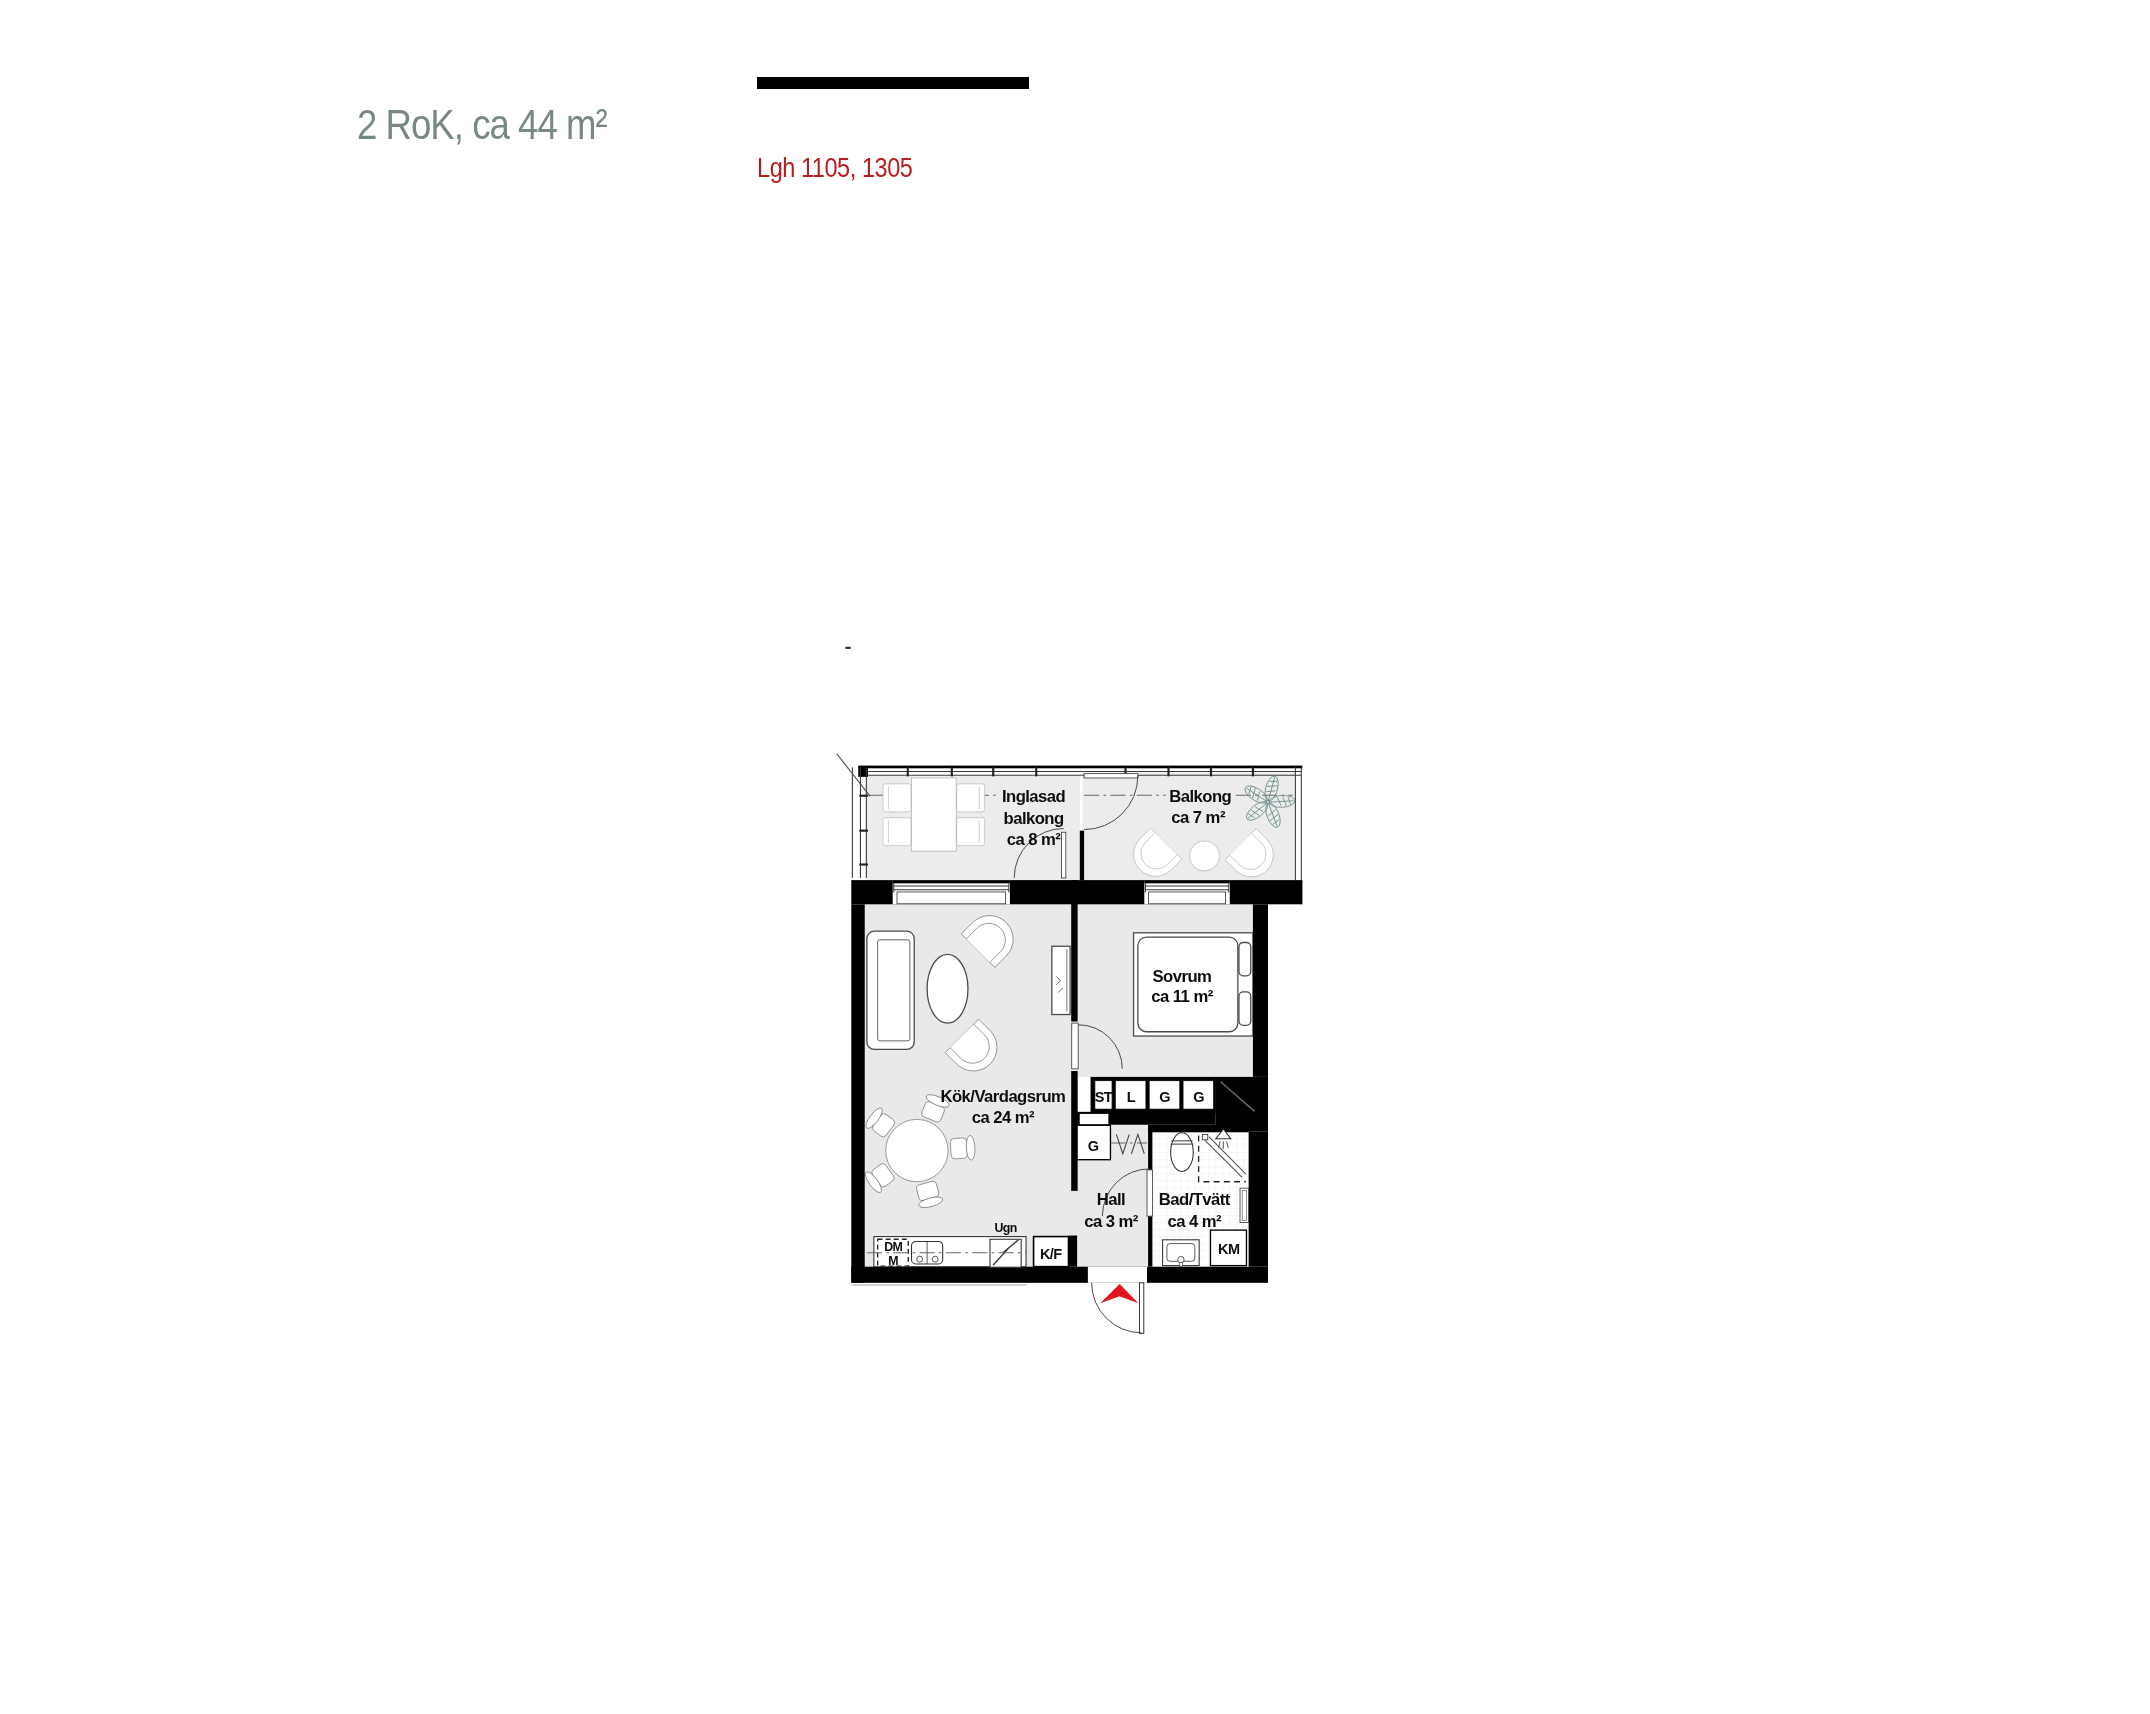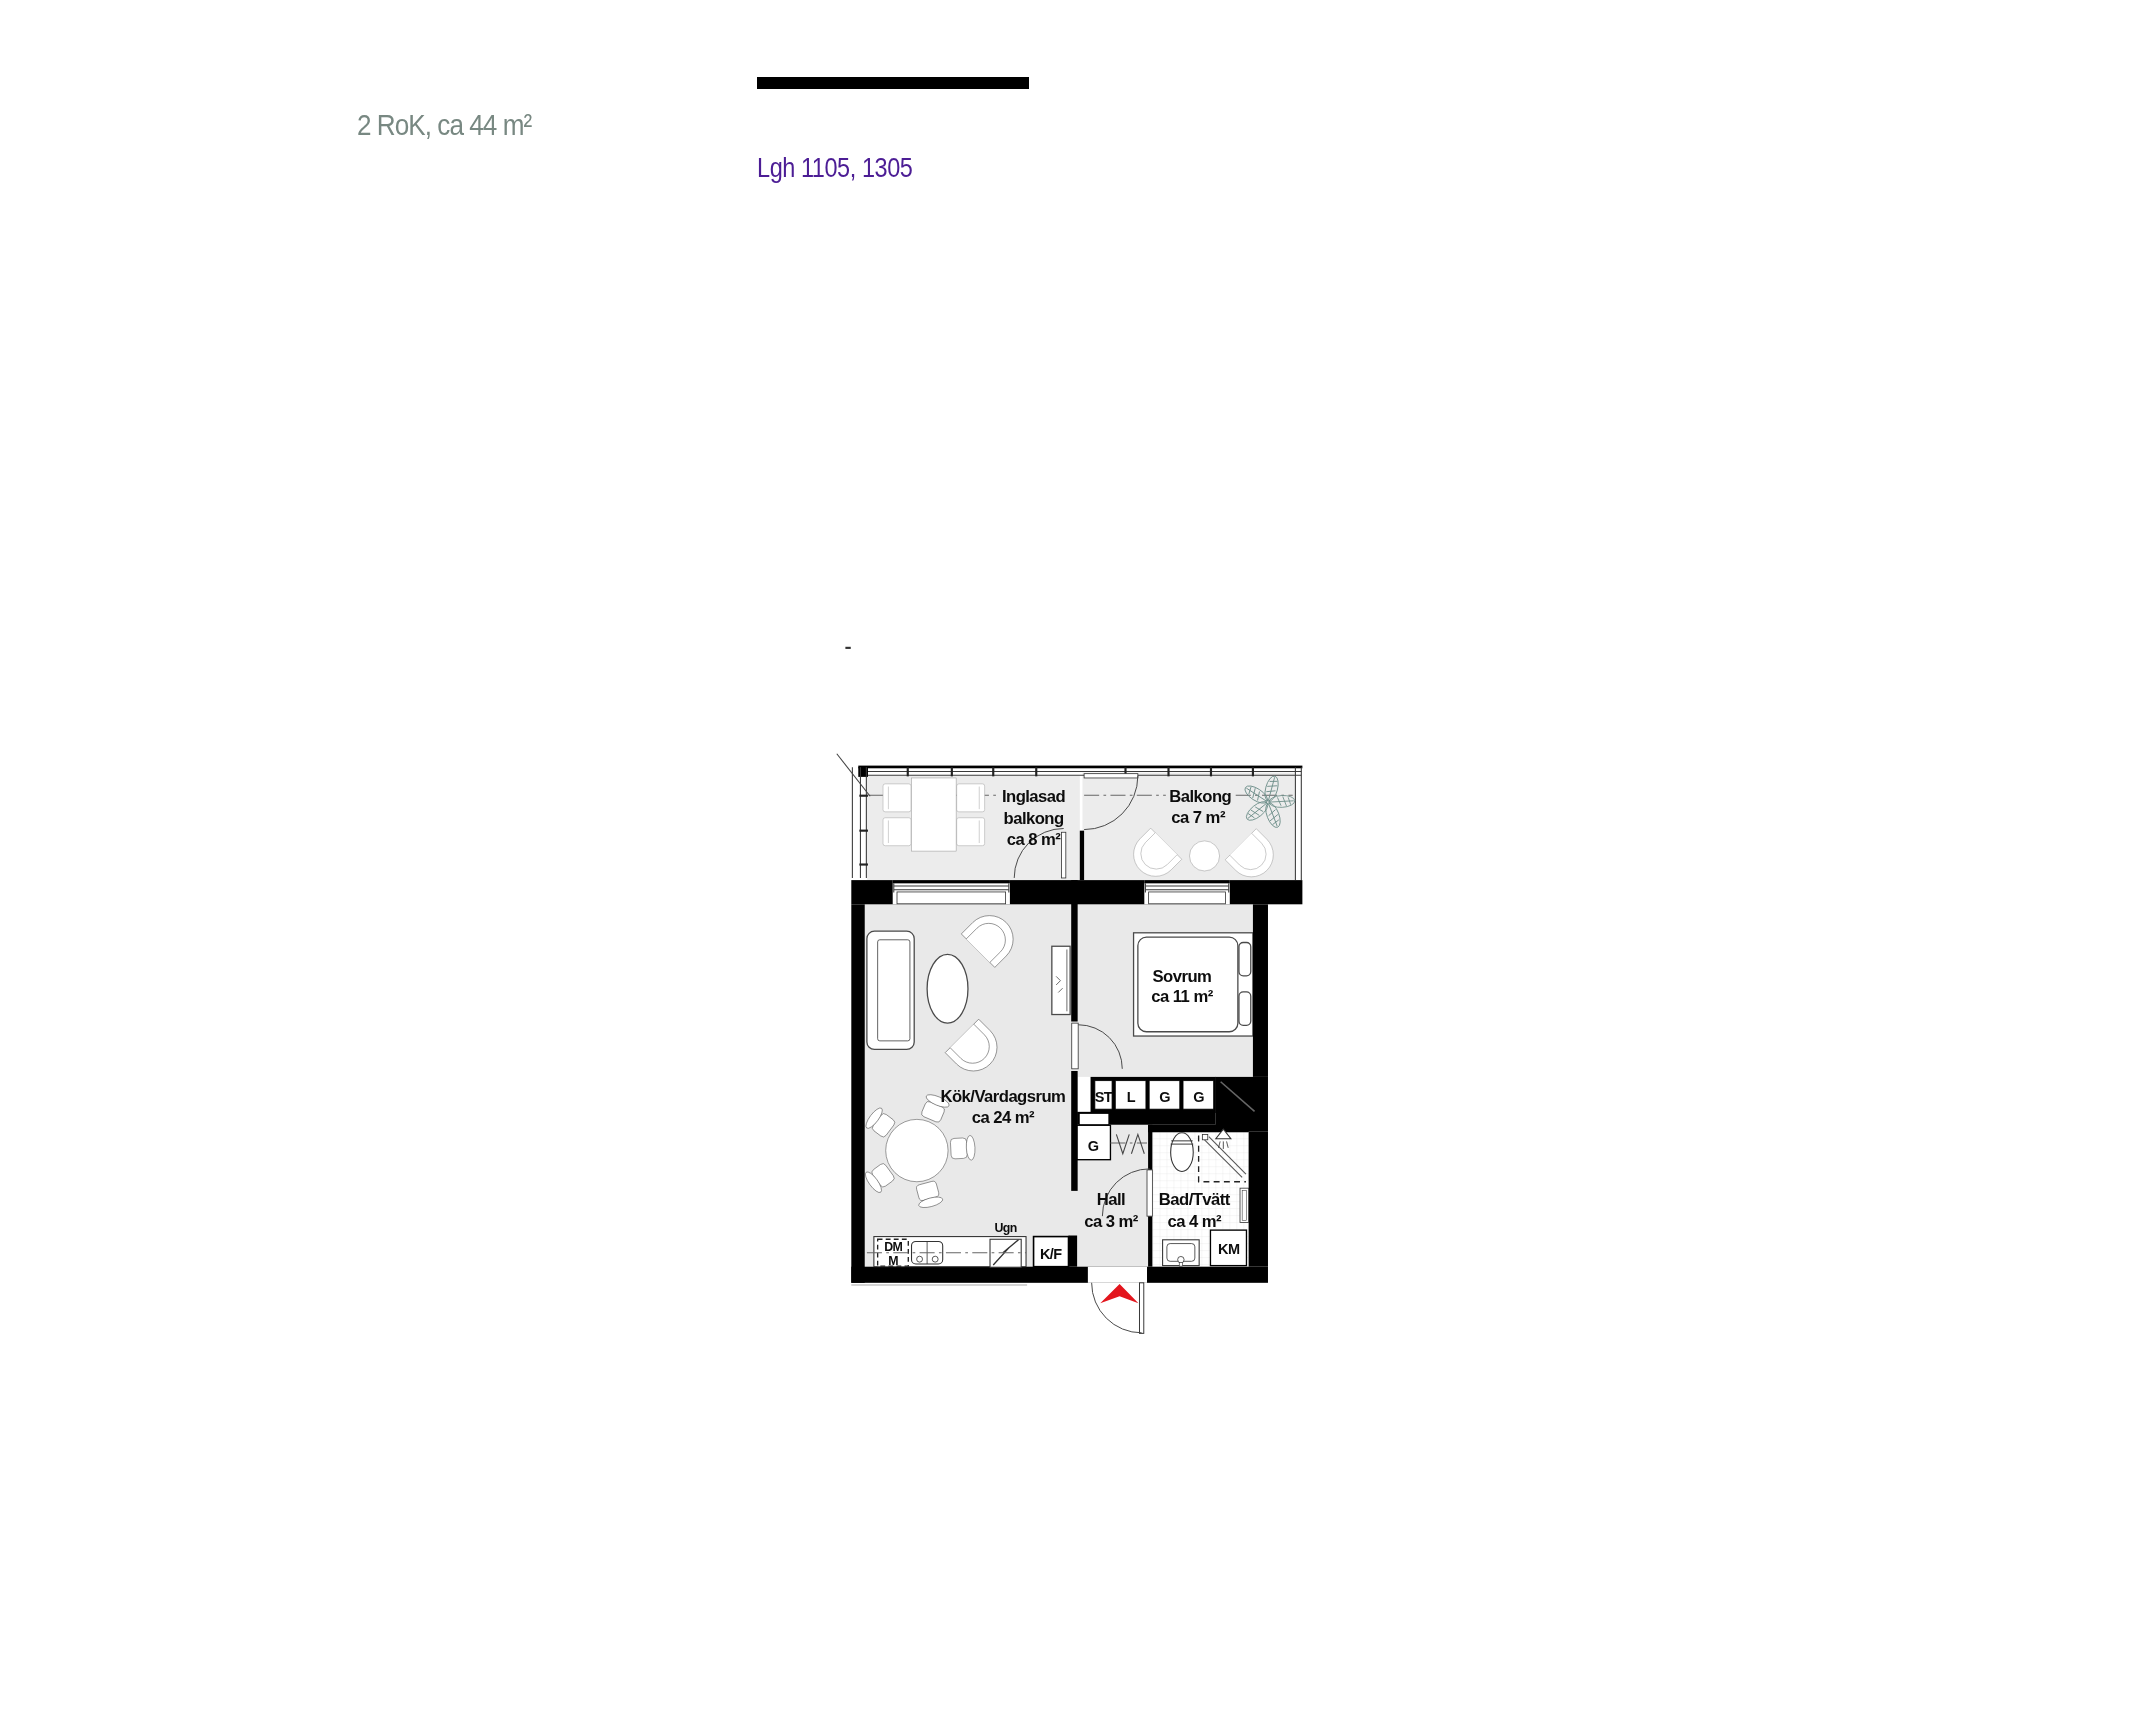--- a/index.html
+++ b/index.html
@@ -1,23 +1,23 @@
 <!DOCTYPE html>
 <html style="font-size:8.6px"><head>
 <meta charset="utf-8">
 <style>
   html,body{margin:0;padding:0;background:#ffffff;}
   .canvas{position:relative;width:2151px;height:1714px;background:#ffffff;overflow:hidden;
           font-family:"Liberation Sans",sans-serif;}
   .condense{display:inline-block;transform:scaleX(0.87);transform-origin:0 0;white-space:nowrap;}
-  .title{position:absolute;left:357px;top:103px;font-size:30px;font-weight:500;
+  .title{position:absolute;left:357px;top:103px;font-size:42px;font-weight:500;
          color:#788882;letter-spacing:-1.1px;line-height:43px;}
   .topbar{position:absolute;left:757px;top:77px;width:272px;height:12.4px;background:#000;}
   .subtitle{position:absolute;left:757px;top:154px;font-size:27px;font-weight:400;
-            color:#4c1d95;letter-spacing:-0.5px;line-height:29px;}
+            color:#b91c1c;letter-spacing:-0.5px;line-height:29px;}
   .note{position:absolute;left:782px;top:673px;font-size:16px;font-weight:700;
         color:#0d0d0d;line-height:20px;letter-spacing:-0.2px;}
   .note div{transform:scaleX(0.84);transform-origin:0 0;white-space:nowrap;}
   svg{position:absolute;left:0;top:0;}
   svg text{font-family:"Liberation Sans",sans-serif;font-weight:700;fill:#0d0d0d;
            text-anchor:middle;letter-spacing:-1px;}
   .lbl{font-size:31px;}
   .lbl-s{font-size:27px;}
   .lbl-xs{font-size:23px;}
   .wall{fill:#000;}

